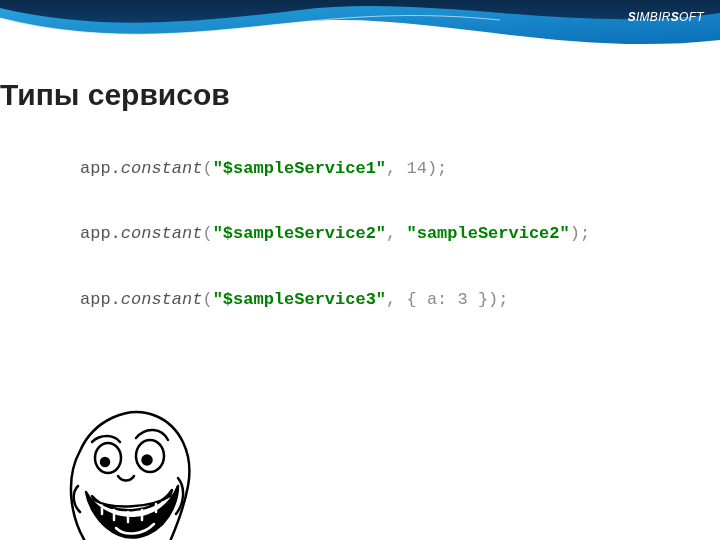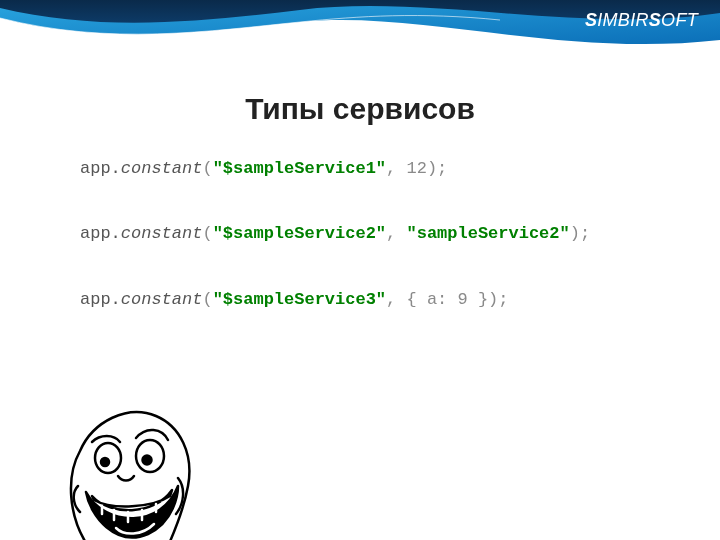--- a/index.html
+++ b/index.html
@@ -13,35 +13,34 @@
   }
   .header-bar {
     position: absolute;
     top: 0; left: 0; right: 0;
     height: 68px;
     pointer-events: none;
   }
   .header-bar svg { width: 720px; height: 68px; display: block; }
   .logo {
     position: absolute;
-    top: 10px; right: 22px;
+    top: 10px; right: 16px;
     color: #ffffff;
     font-family: Arial, sans-serif;
-    font-size: 18px;
+    font-size: 12px;
     font-weight: normal;
     letter-spacing: 0.3px;
     font-style: italic;
   }
   .logo b { font-weight: 800; font-style: italic; }
   .logo .first { font-weight: 800; font-style: italic; }
   .title {
     position: absolute;
-    top: 92px;
+    top: 78px;
     left: 0; right: 0;
-    text-align: center;
     font-size: 30px;
     font-weight: 700;
     color: #222;
   }
   .code-area {
     position: absolute;
     top: 158px;
     left: 80px;
     right: 40px;
     font-family: "Courier New", monospace;
@@ -83,23 +82,23 @@
   </svg>
 </div>
 
 <div class="logo">
   <span class="first">S</span><span>IMBIR</span><b>S</b><span>OFT</span>
 </div>
 
 <h1 class="title">Типы сервисов</h1>
 
 <div class="code-area">
-  <div class="code-line"><span>app.</span><span class="kw-italic">constant</span><span class="grey">(</span><span class="green">"$sampleService1"</span><span class="grey">, </span><span class="grey">12</span><span class="grey">);</span></div>
+  <div class="code-line"><span>app.</span><span class="kw-italic">constant</span><span class="grey">(</span><span class="green">"$sampleService1"</span><span class="grey">, </span><span class="grey">14</span><span class="grey">);</span></div>
   <div class="code-line"><span>app.</span><span class="kw-italic">constant</span><span class="grey">(</span><span class="green">"$sampleService2"</span><span class="grey">, </span><span class="green">"sampleService2"</span><span class="grey">);</span></div>
-  <div class="code-line"><span>app.</span><span class="kw-italic">constant</span><span class="grey">(</span><span class="green">"$sampleService3"</span><span class="grey">, </span><span class="grey">{ a: 9 }</span><span class="grey">);</span></div>
+  <div class="code-line"><span>app.</span><span class="kw-italic">constant</span><span class="grey">(</span><span class="green">"$sampleService3"</span><span class="grey">, </span><span class="grey">{ a: 3 }</span><span class="grey">);</span></div>
 </div>
 
 <div class="meme">
   <svg viewBox="0 0 140 150">
     <g stroke="#000" stroke-width="2.5" fill="#fff" stroke-linejoin="round" stroke-linecap="round">
       <path d="M30,150 C10,120 8,80 22,55 C35,25 70,8 98,20 C122,30 136,58 130,90 C126,112 118,132 110,150 Z"></path>
       <ellipse cx="50" cy="62" rx="13" ry="15" fill="#fff"></ellipse>
       <ellipse cx="92" cy="60" rx="14" ry="16" fill="#fff"></ellipse>
       <circle cx="47" cy="66" r="4" fill="#000"></circle>
       <circle cx="89" cy="64" r="4.5" fill="#000"></circle>

